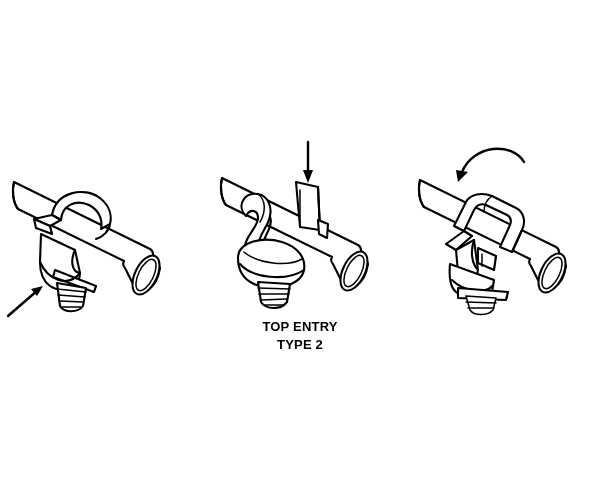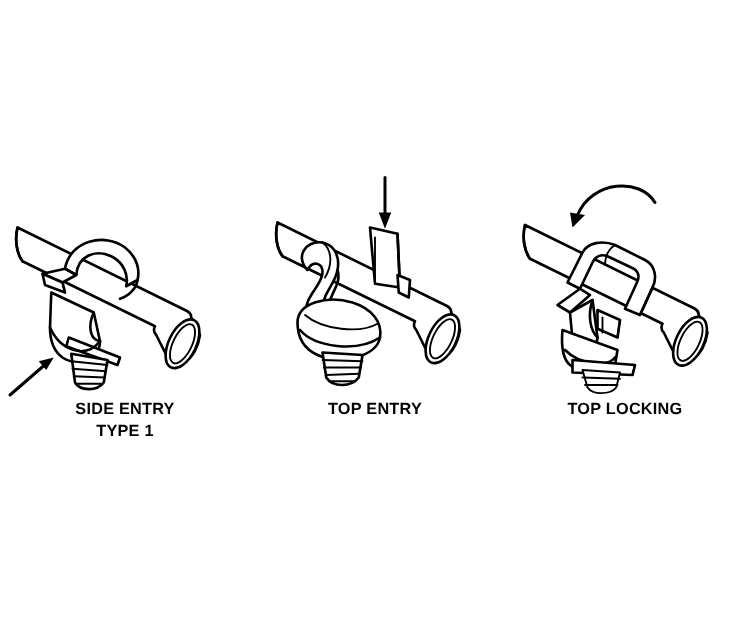--- a/index.html
+++ b/index.html
@@ -86,24 +86,20 @@
         <path class="ln-thin" d="M62,177 L81,177"></path>
       </g>
 
       <g>
         <path class="arw" d="M8,186 L38,160"></path>
         <path class="arwhead" d="M43,156 L31,159 L37,166 Z"></path>
       </g>
     </svg>
   </div>
 
-  <div class="caption" id="cap-1">
-    <span>SIDE ENTRY</span>
-    <span class="l2">TYPE 1</span>
-  </div>
 
   <div class="figure" id="fig-2">
     <svg viewBox="0 0 200 240" xmlns="http://www.w3.org/2000/svg">
 
       <g>
         <path class="sld" d="M22,48 L158,115 A6,6 0 0 1 161,120 L168,134
                              A17,30 0 0 1 140,148 L133,134
                              A6,6 0 0 1 132,127 L26,75
                              A12,22 0 0 1 22,48 Z"></path>
         <path class="ln" d="M22,48 A12,22 0 0 0 26,75"></path>
@@ -146,20 +142,21 @@
 
       <g>
         <path class="arw" d="M108,12 L108,44"></path>
         <path class="arwhead" d="M108,53 L103,40 L113,40 Z"></path>
       </g>
     </svg>
   </div>
 
   <div class="caption" id="cap-2">
     <span>TOP ENTRY</span>
+    <span class="l2">TYPE 2</span>
   </div>
 
   <div class="figure" id="fig-3">
     <svg viewBox="0 0 200 240" xmlns="http://www.w3.org/2000/svg">
 
       <g>
         <path class="sld" d="M20,50 L156,117 A6,6 0 0 1 159,122 L166,136
                              A17,30 0 0 1 138,150 L131,136
                              A6,6 0 0 1 130,129 L24,77
                              A12,22 0 0 1 20,50 Z"></path>
@@ -205,16 +202,15 @@
       </g>
 
       <g>
         <path class="arw" d="M62,42 C74,14 112,12 124,32"></path>
         <path class="arwhead" d="M58,52 L68,42 L56,40 Z"></path>
       </g>
     </svg>
   </div>
 
   <div class="caption" id="cap-3">
-    <span>TOP LOCKING</span>
   </div>
 
 </div>
 
 </body></html>

